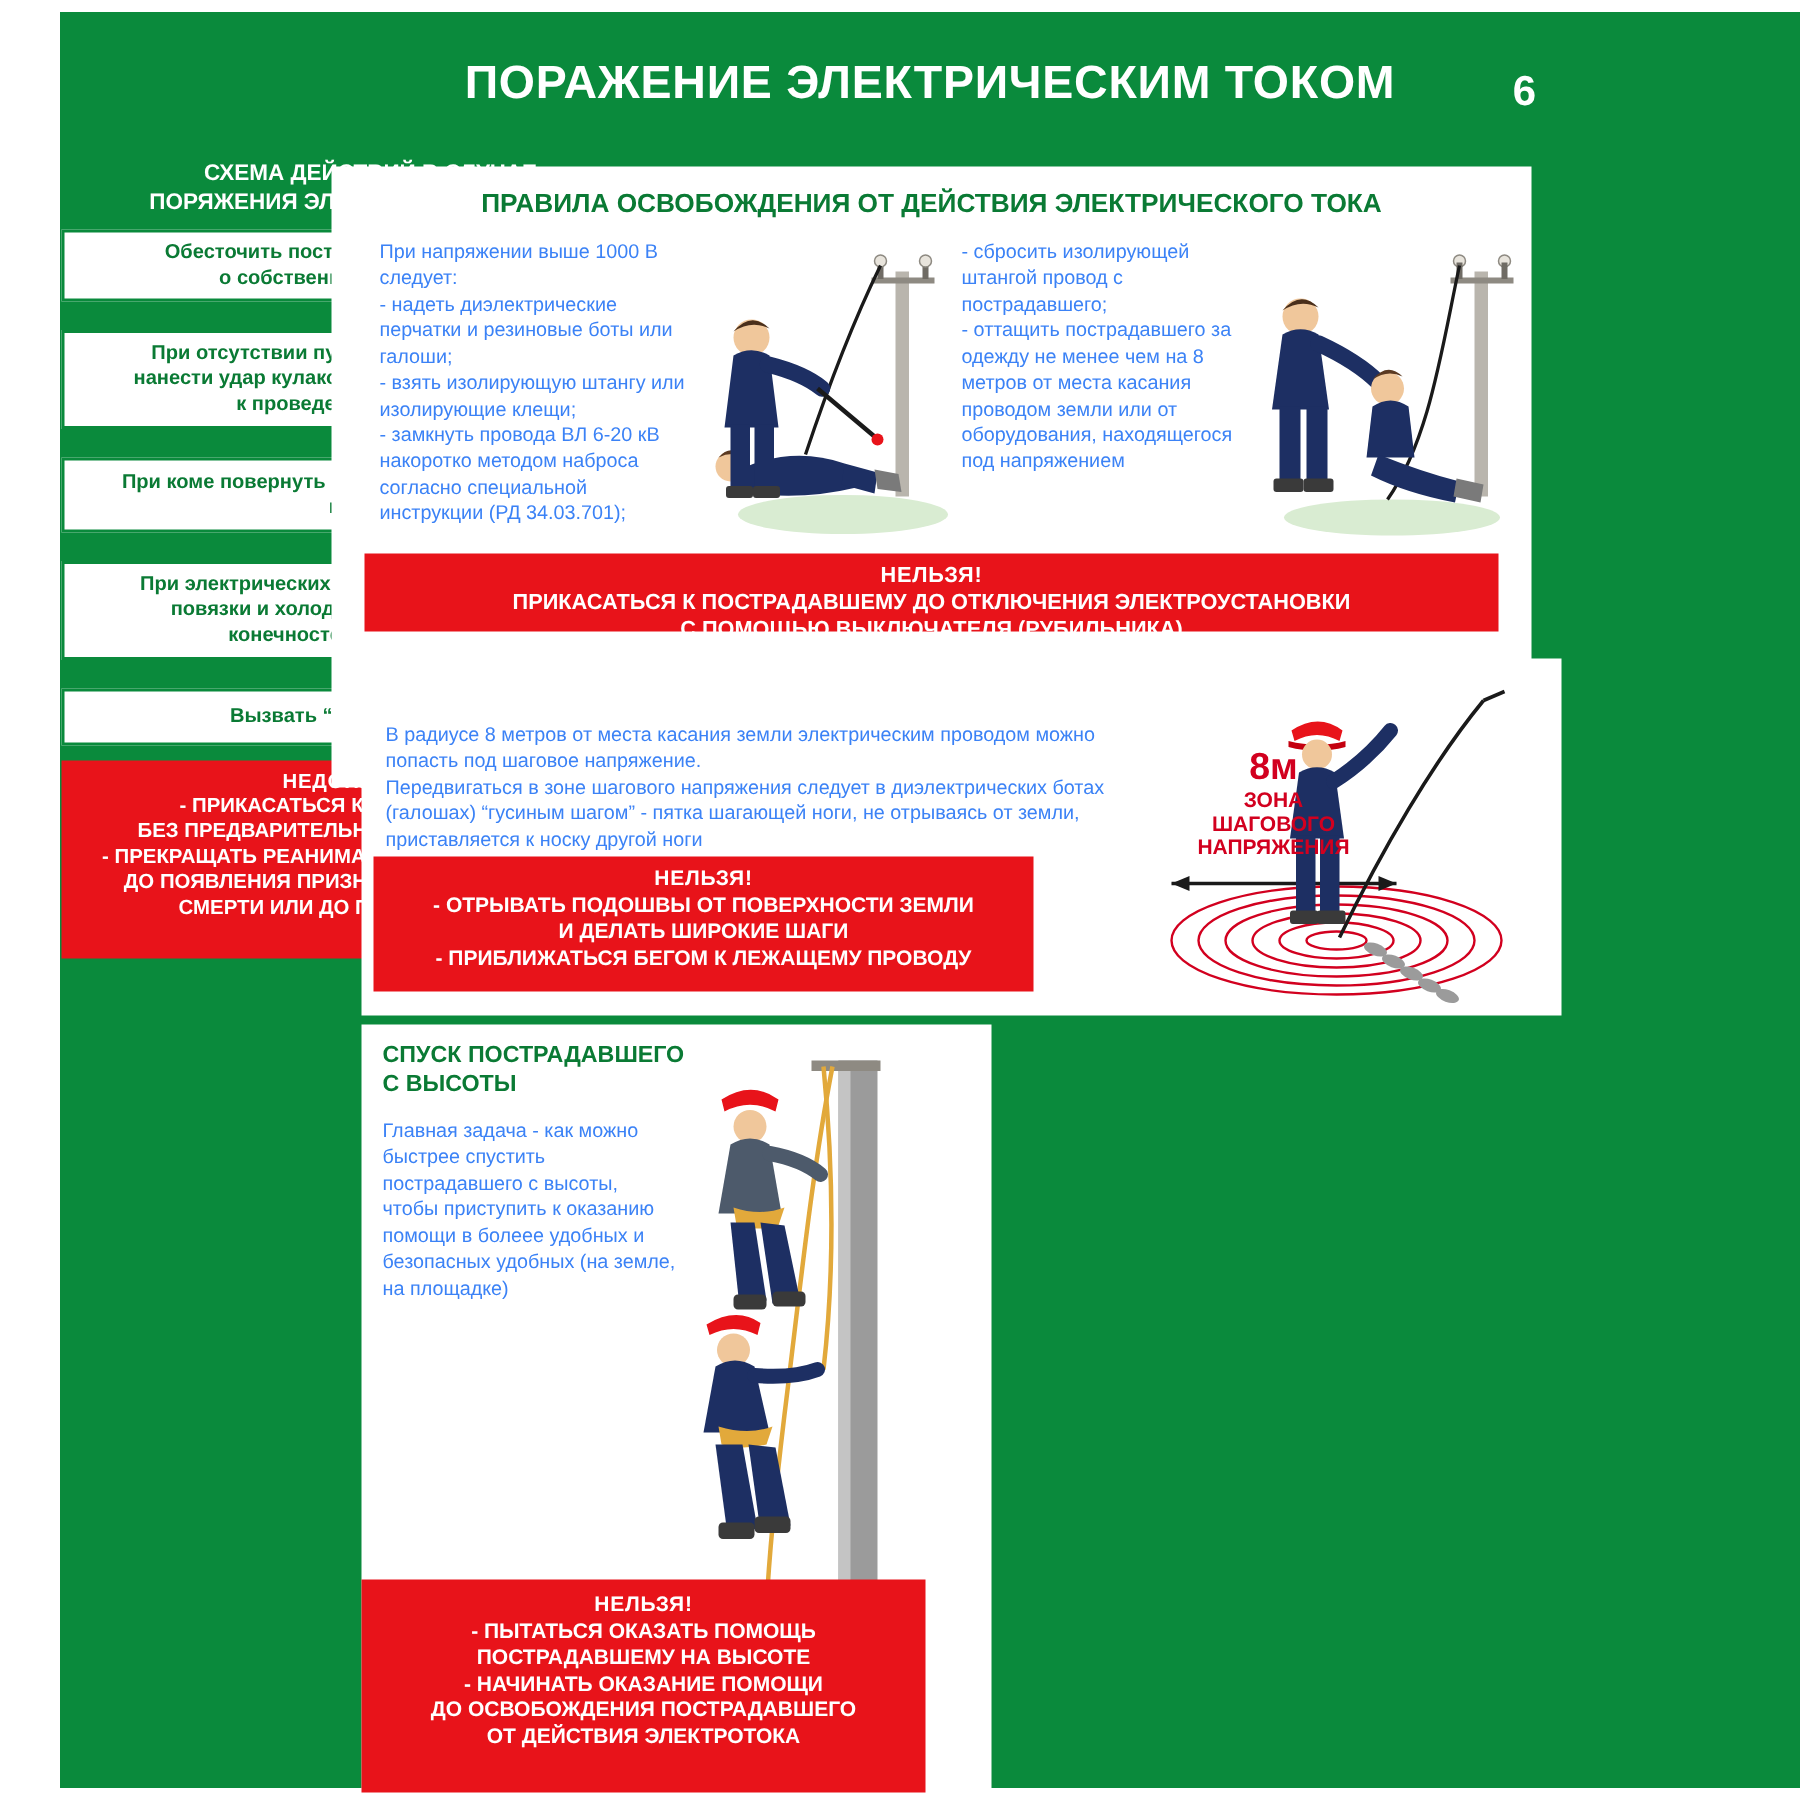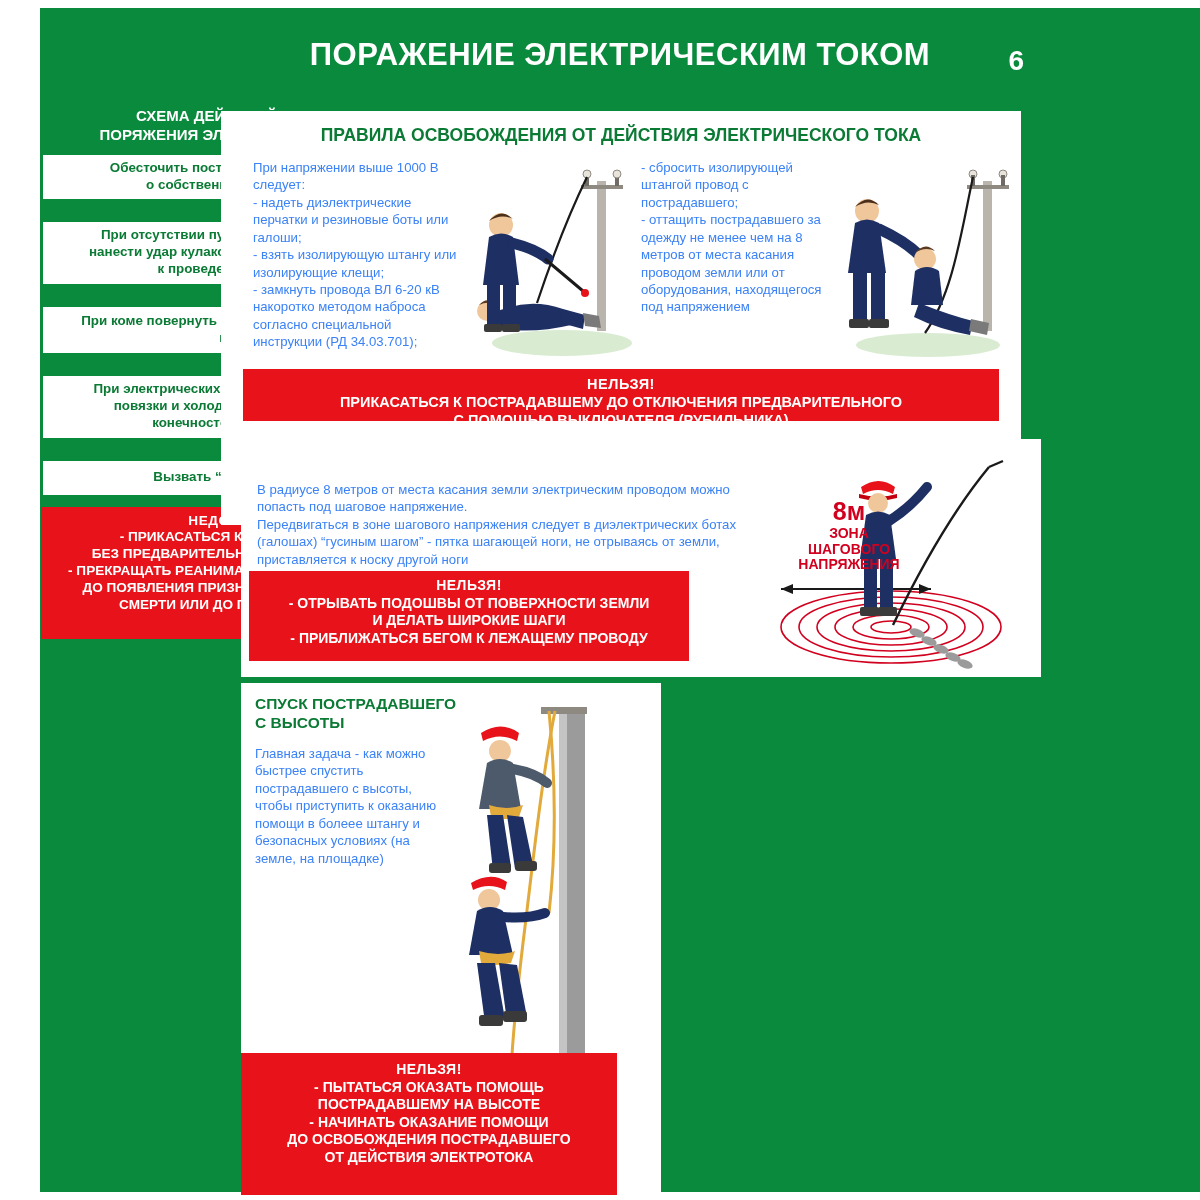--- a/index.html
+++ b/index.html
@@ -181,21 +181,21 @@
 
       <circle cx="92" cy="96" r="11" fill="#f0c79b"></circle>
       <path d="M82 90 q10 -12 20 -2 q-10 -5 -20 2" fill="#5b3a22"></path>
       <path d="M82 108 q12 -8 24 0 l4 34 l-32 0 z" fill="#1d2f63"></path>
       <path d="M86 140 q30 12 54 18 l-3 14 q-32 -6 -56 -18 z" fill="#1d2f63"></path>
       <path d="M138 156 l18 4 l-2 12 l-18 -4 z" fill="#7a7a7a"></path>
     </svg>
 
     <div class="red-box" id="p1-red">
       <div class="red-title">НЕЛЬЗЯ!</div>
-      <div style="white-space:pre-line">ПРИКАСАТЬСЯ К ПОСТРАДАВШЕМУ ДО ОТКЛЮЧЕНИЯ ПРЕДВАРИТЕЛЬНОГО
+      <div style="white-space:pre-line">ПРИКАСАТЬСЯ К ПОСТРАДАВШЕМУ ДО ОТКЛЮЧЕНИЯ ЭЛЕКТРОУСТАНОВКИ
 С ПОМОЩЬЮ ВЫКЛЮЧАТЕЛЯ (РУБИЛЬНИКА)</div>
     </div>
   </div>
 
   <div class="panel" id="panel2">
     <div class="body-text" id="p2-text" style="white-space:pre-line">В радиусе 8 метров от места касания земли электрическим проводом можно попасть под шаговое напряжение.
 Передвигаться в зоне шагового напряжения следует в диэлектрических ботах (галошах) “гусиным шагом” - пятка шагающей ноги, не отрываясь от земли, приставляется к носку другой ноги</div>
 
     <svg class="scene" style="left:500px; top:18px;" width="300" height="218" viewBox="0 0 300 218">
 
@@ -245,21 +245,21 @@
       <div class="red-title">НЕЛЬЗЯ!</div>
       <div style="white-space:pre-line">- ОТРЫВАТЬ ПОДОШВЫ ОТ ПОВЕРХНОСТИ  ЗЕМЛИ
 И ДЕЛАТЬ ШИРОКИЕ ШАГИ
 - ПРИБЛИЖАТЬСЯ БЕГОМ К ЛЕЖАЩЕМУ ПРОВОДУ</div>
     </div>
   </div>
 
   <div class="panel" id="panel3">
     <div class="sec-title" id="p3-title" style="white-space:pre-line">СПУСК ПОСТРАДАВШЕГО
 С ВЫСОТЫ</div>
-    <div class="body-text" id="p3-text">Главная задача - как можно быстрее спустить пострадавшего с высоты, чтобы приступить к оказанию помощи в болеее штангу и безопасных условиях (на земле, на площадке)</div>
+    <div class="body-text" id="p3-text">Главная задача - как можно быстрее спустить пострадавшего с высоты, чтобы приступить к оказанию помощи в болеее удобных и безопасных удобных (на земле, на площадке)</div>
 
     <svg class="scene" style="left:196px; top:10px;" width="180" height="380" viewBox="0 0 180 380">
 
       <rect x="122" y="14" width="26" height="366" fill="#9b9b9b"></rect>
       <rect x="122" y="14" width="8" height="366" fill="#c4c4c4"></rect>
       <rect x="104" y="14" width="46" height="7" fill="#8e8a82"></rect>
 
       <path d="M118 18 C104 90 96 170 86 250 C80 300 76 340 74 378" stroke="#e2a93b" stroke-width="3" fill="none"></path>
       <path d="M112 18 C118 80 120 150 112 220" stroke="#e2a93b" stroke-width="3" fill="none"></path>
 

